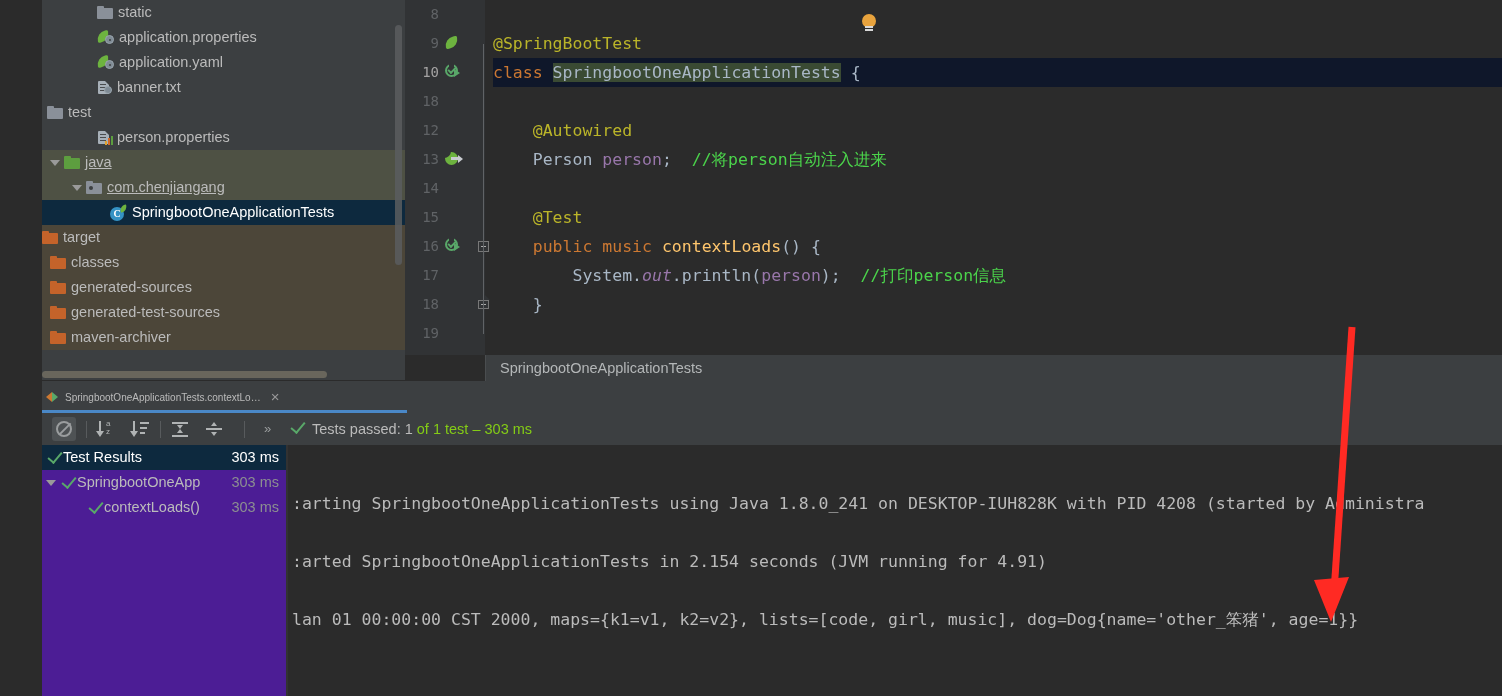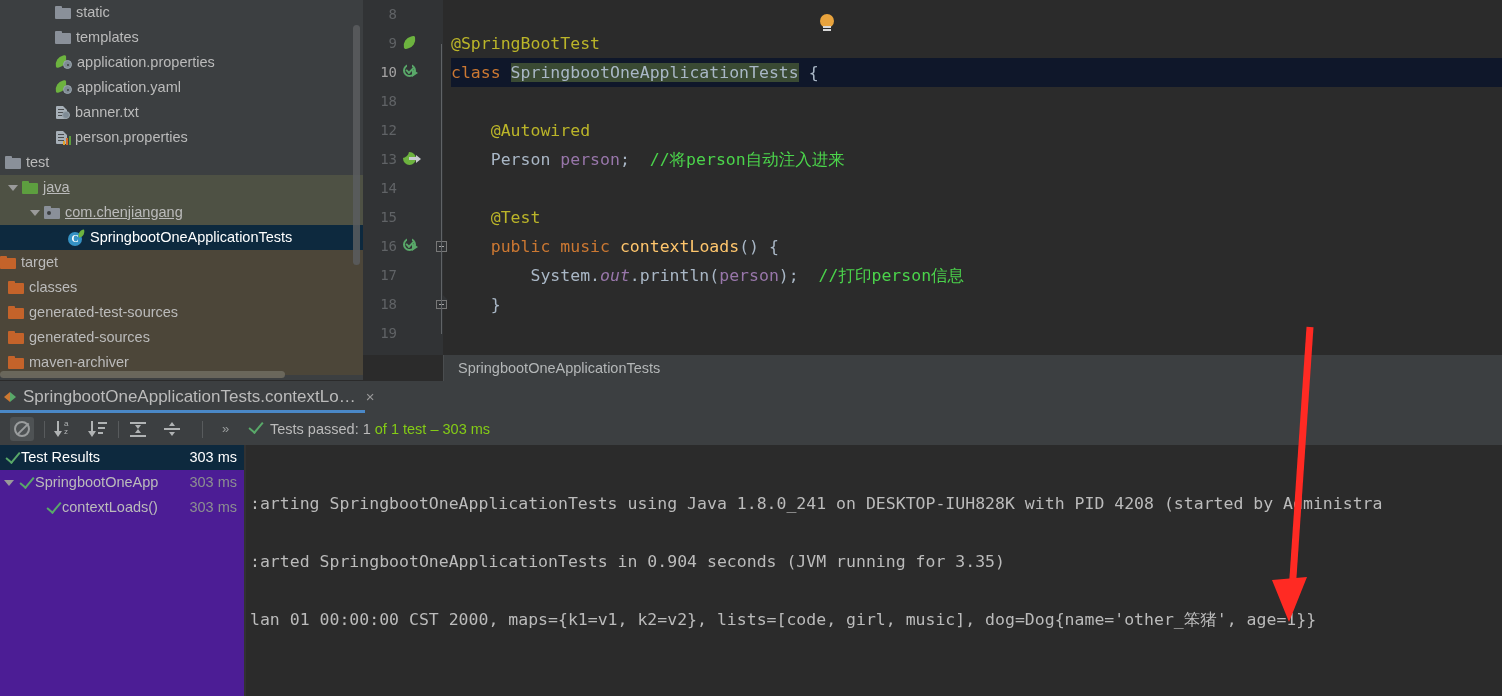--- a/index.html
+++ b/index.html
@@ -1,21 +1,21 @@
 <!DOCTYPE html>
 <html><head>
 <meta charset="utf-8">
 <style>
   html,body{margin:0;padding:0;background:#2b2b2b;}
   body{
     width:1502px;height:696px;overflow:hidden;position:relative;
     font-family:"Liberation Sans", sans-serif;
     -webkit-font-smoothing:antialiased;
   }
-  .root{position:absolute;inset:0;}
+  .root{position:absolute;inset:0;margin-left:42px;}
 
   
   #project-tree{
     position:absolute;left:0;top:0;width:363px;height:380px;
     background:#3c3f41;overflow:hidden;
   }
   .tree-row{
     position:relative;height:25px;line-height:25px;
     white-space:nowrap;font-size:14.5px;color:#bbbbbb;
     display:flex;align-items:center;
@@ -130,21 +130,21 @@
 
   
   #breadcrumb{position:absolute;left:363px;top:355px;width:1139px;height:26px;background:#3c3f41;}
   #breadcrumb .crumb{position:absolute;left:95px;top:0;line-height:26px;font-size:14.5px;color:#b4b7b8;}
   #bc-left-box{position:absolute;left:0;top:0;width:80px;height:26px;background:#2b2b2b;border-right:1px solid #4a4d4f;}
 
   
   #run-window{position:absolute;left:0;top:381px;width:1502px;height:315px;background:#3c3f41;}
   #run-tabrow{position:absolute;left:0;top:0;width:1502px;height:32px;background:#3c3f41;border-bottom:1px solid #323232;}
   #run-tab{position:absolute;left:0;top:0;height:32px;display:flex;align-items:center;padding:0 8px 0 4px;}
-  #run-tab .tabname{font-size:17px;color:#bbbbbb;margin:0 10px 0 6px;}
+  #run-tab .tabname{font-size:10px;color:#bbbbbb;margin:0 10px 0 6px;}
   .runconf-ico{width:13px;height:13px;position:relative;flex:0 0 13px;}
   .runconf-ico .lt{position:absolute;left:0;top:1px;border-right:6px solid #cc7832;border-top:5px solid transparent;border-bottom:5px solid transparent;}
   .runconf-ico .rt{position:absolute;left:6px;top:1px;border-left:6px solid #59a869;border-top:5px solid transparent;border-bottom:5px solid transparent;}
   .tabclose{color:#9a9a9a;font-size:15px;line-height:32px;cursor:default;}
   #tab-underline{position:absolute;left:0;top:29px;width:365px;height:3px;background:#4a88c7;}
 
   #run-toolbar{position:absolute;left:0;top:32px;width:1502px;height:32px;background:#3c3f41;border-bottom:1px solid #323232;}
   .tb-btn{position:absolute;top:4px;width:24px;height:24px;}
   .tb-btn.active{background:#4e5254;border-radius:3px;}
   .tb-sep{position:absolute;top:8px;width:1px;height:17px;background:#585b5d;}
@@ -198,28 +198,20 @@
         <div class="tree-row">
           <span style="display:inline-block;width:55px;flex:0 0 55px"></span>
           <span class="ico folder gray">
             <span class="tab"></span>
             <span class="body"></span>
           </span>
           <span>static</span>
         </div>
         <div class="tree-row">
           <span style="display:inline-block;width:55px;flex:0 0 55px"></span>
-          <span class="ico folder gray">
-            <span class="tab"></span>
-            <span class="body"></span>
-          </span>
-          <span>templates</span>
-        </div>
-        <div class="tree-row">
-          <span style="display:inline-block;width:55px;flex:0 0 55px"></span>
           <span class="ico leaf-file">
             <span class="lf"></span>
             <span class="gear"></span>
           </span>
           <span>application.properties</span>
         </div>
         <div class="tree-row">
           <span style="display:inline-block;width:55px;flex:0 0 55px"></span>
           <span class="ico leaf-file">
             <span class="lf"></span>
@@ -228,42 +220,42 @@
           <span>application.yaml</span>
         </div>
         <div class="tree-row">
           <span style="display:inline-block;width:55px;flex:0 0 55px"></span>
           <span class="ico doc">
             <span class="sheet"></span>
             <span class="lines"></span>
             <span class="gear2"></span>
           </span>
           <span>banner.txt</span>
+        </div>
+        <div class="tree-row">
+          <span style="display:inline-block;width:5px;flex:0 0 5px"></span>
+          <span class="ico folder gray">
+            <span class="tab"></span>
+            <span class="body"></span>
+          </span>
+          <span>test</span>
         </div>
         <div class="tree-row">
           <span style="display:inline-block;width:55px;flex:0 0 55px"></span>
           <span class="ico doc">
             <span class="sheet"></span>
             <span class="lines"></span>
             <span class="bars">
               <i></i>
               <i></i>
               <i></i>
             </span>
           </span>
           <span>person.properties</span>
         </div>
-        <div class="tree-row">
-          <span style="display:inline-block;width:5px;flex:0 0 5px"></span>
-          <span class="ico folder gray">
-            <span class="tab"></span>
-            <span class="body"></span>
-          </span>
-          <span>test</span>
-        </div>
         <div class="tree-row srcroot">
           <span style="display:inline-block;width:8px;flex:0 0 8px"></span>
           <span class="arrow down"></span>
           <span class="ico folder green">
             <span class="tab"></span>
             <span class="body"></span>
           </span>
           <span>java</span>
         </div>
         <div class="tree-row srcroot">
@@ -299,29 +291,29 @@
             <span class="body"></span>
           </span>
           <span>classes</span>
         </div>
         <div class="tree-row excluded">
           <span style="display:inline-block;width:8px;flex:0 0 8px"></span>
           <span class="ico folder orange">
             <span class="tab"></span>
             <span class="body"></span>
           </span>
-          <span>generated-test-sources</span>
+          <span>generated-sources</span>
         </div>
         <div class="tree-row excluded">
           <span style="display:inline-block;width:8px;flex:0 0 8px"></span>
           <span class="ico folder orange">
             <span class="tab"></span>
             <span class="body"></span>
           </span>
-          <span>generated-sources</span>
+          <span>generated-test-sources</span>
         </div>
         <div class="tree-row excluded">
           <span style="display:inline-block;width:8px;flex:0 0 8px"></span>
           <span class="ico folder orange">
             <span class="tab"></span>
             <span class="body"></span>
           </span>
           <span>maven-archiver</span>
         </div>
       </div>
@@ -508,21 +500,21 @@
             <span class="greencheck"></span>
           </span>
           <span class="tname">contextLoads()</span>
           <span class="tms">303 ms</span>
         </div>
       </div>
     <div id="splitter"></div>
 
     <div id="console">
         <div class="conline" style="top: 44px; left: 4px;">:arting SpringbootOneApplicationTests using Java 1.8.0_241 on DESKTOP-IUH828K with PID 4208 (started by Administrа</div>
-        <div class="conline" style="top: 102px; left: 4px;">:arted SpringbootOneApplicationTests in 0.904 seconds (JVM running for 3.35)</div>
+        <div class="conline" style="top: 102px; left: 4px;">:arted SpringbootOneApplicationTests in 2.154 seconds (JVM running for 4.91)</div>
         <div class="conline" style="top: 131px; left: 4px;"></div>
         <div class="conline" style="top: 160px; left: 4px;">lan 01 00:00:00 CST 2000, maps={k1=v1, k2=v2}, lists=[code, girl, music], dog=Dog{name='other_笨猪', age=1}}</div>
       </div>
   </div>
 
   <svg id="red-arrow" viewBox="0 0 1502 696" xmlns="http://www.w3.org/2000/svg">
     <path id="arrow-shaft" d="M1310 327 L1292 592" stroke="#ff2a23" stroke-width="7" fill="none" stroke-linecap="butt"></path>
     <path id="arrow-head" d="M1289 622 L1272 580 L1307 577 Z" fill="#ff2a23"></path>
   </svg>
 

